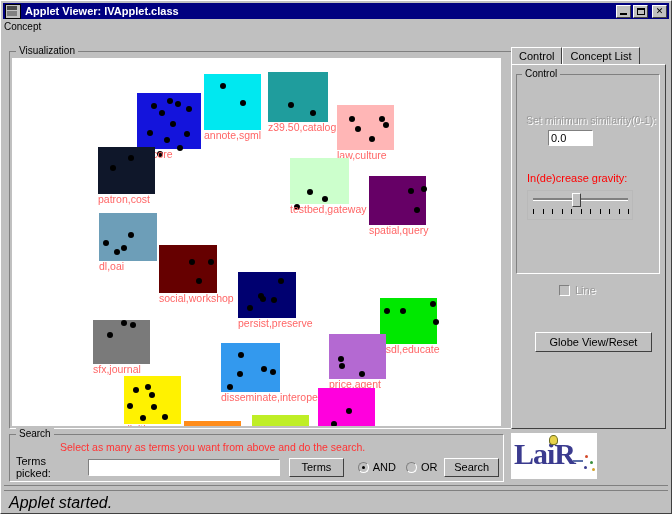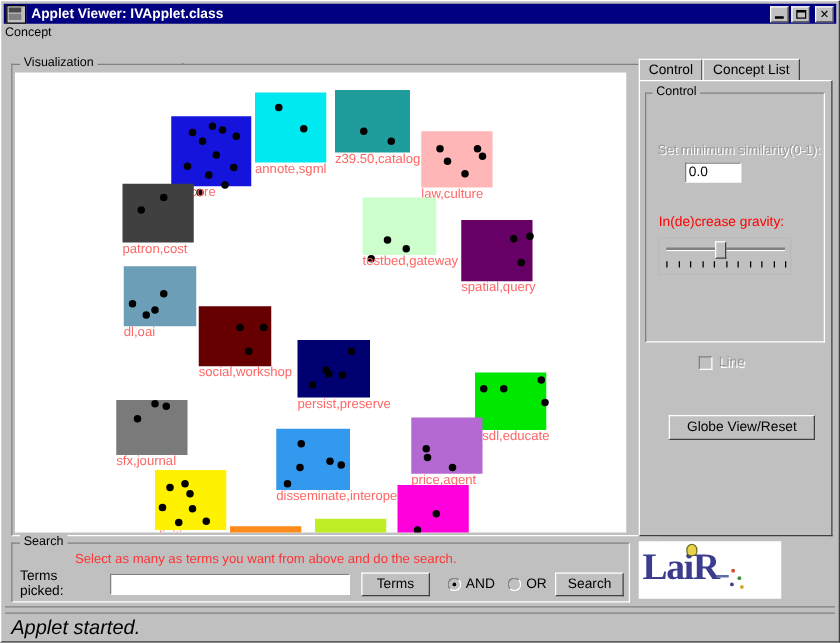--- a/index.html
+++ b/index.html
@@ -99,21 +99,21 @@
   .clearbtn{width:56px;margin-left:9px;}
   .searchbtn{width:56px;margin-left:7px;}
   .radios{display:flex;align-items:center;margin-left:14px;gap:10px;}
   .radio{display:flex;align-items:center;gap:4px;font-size:11px;}
   .rdot{width:11px;height:11px;border-radius:50%;background:#c0c0c0;
         border:1px solid #808080;border-right-color:#fff;border-bottom-color:#fff;
         box-sizing:border-box;position:relative;}
   .rdot.on:after{content:"";position:absolute;left:3px;top:3px;width:3px;height:3px;
                  border-radius:50%;background:#000;}
   
-  .logobox{position:absolute;left:510px;top:432px;width:114px;height:46px;background:#fff;}
+  .logobox{position:absolute;left:510px;top:432px;width:86px;height:46px;background:#fff;}
   .logotext{position:absolute;left:3px;top:5px;font-family:"Liberation Serif","DejaVu Serif",serif;
             font-size:30px;font-weight:bold;color:#3b3b8f;letter-spacing:-1px;line-height:32px;}
   .bulb{position:absolute;left:38px;top:2px;width:9px;height:10px;background:#e8d34a;
         border-radius:50% 50% 40% 40%;border:1px solid #6b6b1f;box-sizing:border-box;}
   .logodots i{position:absolute;width:3px;height:3px;border-radius:50%;}
   .logodash{position:absolute;left:62px;top:27px;width:10px;height:2px;background:#5b6fa8;}
   
   .statusbar{position:absolute;left:3px;top:489px;width:664px;height:20px;background:#c0c0c0;
              border-top:1px solid #808080;box-sizing:border-box;}
   .statusbar .txt{position:absolute;left:5px;top:3px;font-size:16px;font-style:italic;}
@@ -174,21 +174,21 @@
           <span class="lbl">z39.50,catalog</span>
         </div>
         <div class="node" style="left: 325px; top: 47px; width: 57px; height: 45px; background: rgb(255, 182, 182);">
           <span class="dot" style="left: 12px; top: 11px;"></span>
           <span class="dot" style="left: 18px; top: 21px;"></span>
           <span class="dot" style="left: 42px; top: 11px;"></span>
           <span class="dot" style="left: 46px; top: 17px;"></span>
           <span class="dot" style="left: 32px; top: 31px;"></span>
           <span class="lbl">law,culture</span>
         </div>
-        <div class="node" style="left: 86px; top: 89px; width: 57px; height: 47px; background: #404040;">
+        <div class="node" style="left: 86px; top: 89px; width: 57px; height: 47px; background: #0f172a;">
           <span class="dot" style="left: 12px; top: 18px;"></span>
           <span class="dot" style="left: 30px; top: 8px;"></span>
           <span class="lbl">patron,cost</span>
         </div>
         <div class="node" style="left: 278px; top: 100px; width: 59px; height: 46px; background: rgb(204, 255, 204);">
           <span class="dot" style="left: 17px; top: 31px;"></span>
           <span class="dot" style="left: 32px; top: 38px;"></span>
           <span class="dot" style="left: 4px; top: 46px;"></span>
           <span class="lbl">testbed,gateway</span>
         </div>

